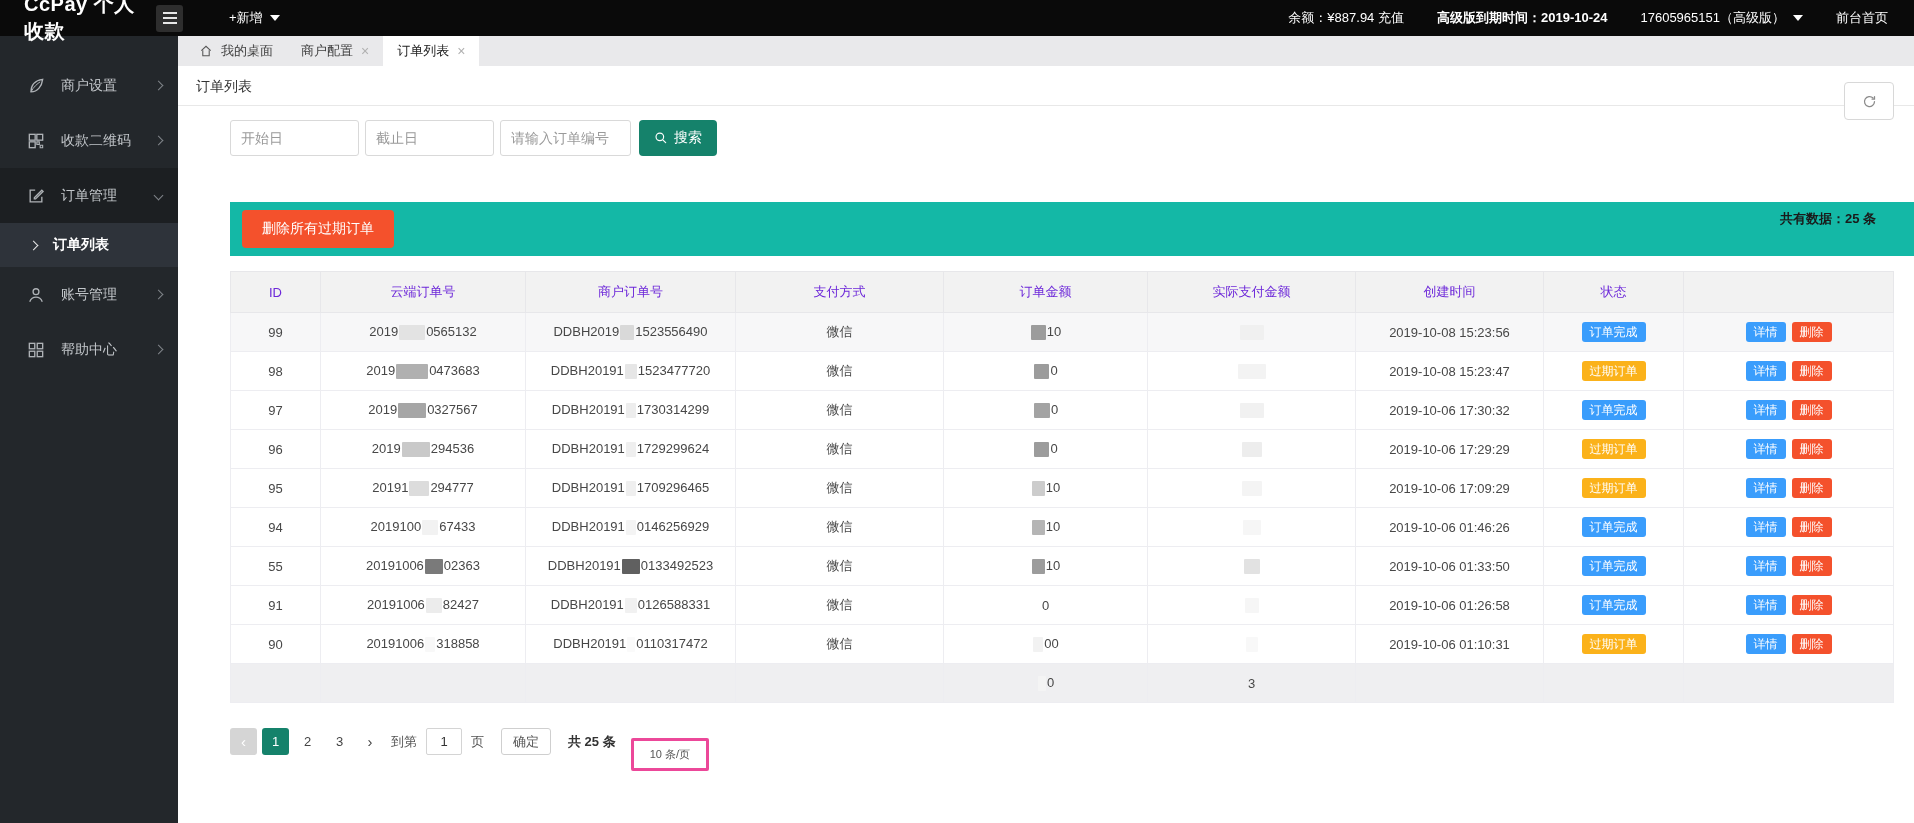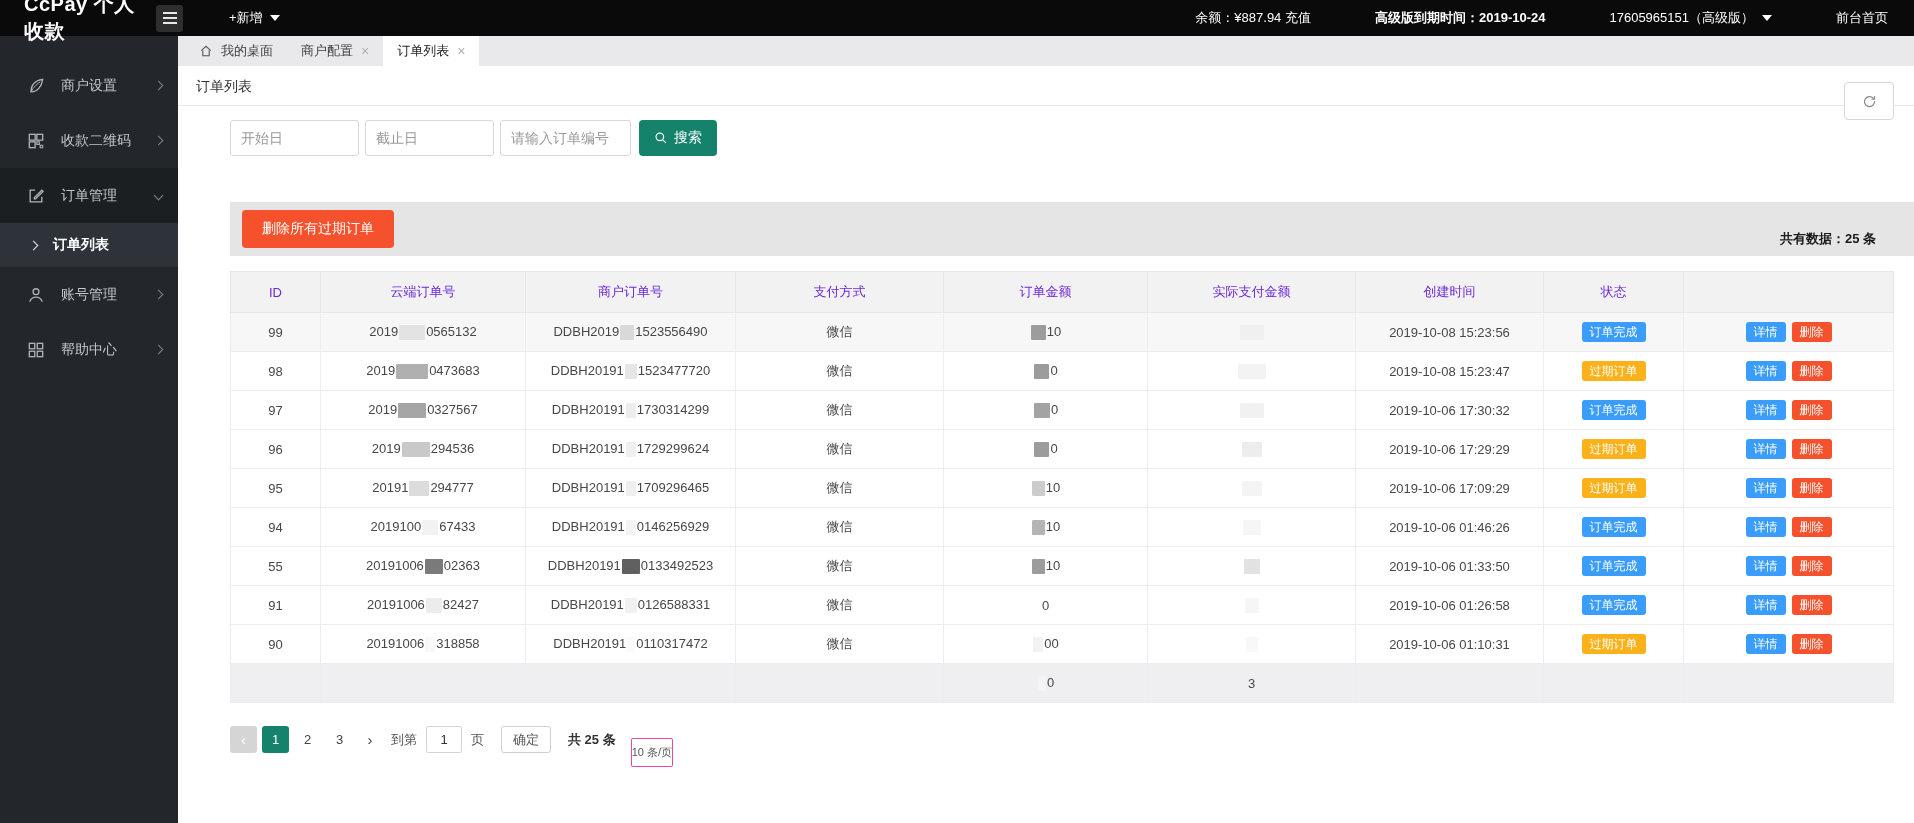--- a/index.html
+++ b/index.html
@@ -7,21 +7,21 @@
     font-family:"Liberation Sans","DejaVu Sans",sans-serif; font-size:14px; color:#333; }
 
   
   .topbar { height:36px; background:#0a0a0a; color:#fff; display:flex; align-items:center; position:relative; z-index:5; }
   .brand { padding-left:24px; width:152px; font-size:20px; font-weight:bold; letter-spacing:.5px; }
   .hamburger { width:27px; height:27px; background:#2e2e2e; border-radius:3px; margin-left:4px;
     display:flex; flex-direction:column; align-items:center; justify-content:center; gap:3px; cursor:pointer; }
   .hamburger i { display:block; width:14px; height:2px; background:#e8e8e8; }
   .new-btn { margin-left:46px; font-size:13px; color:#fff; display:flex; align-items:center; gap:7px; cursor:pointer; }
   .caret-down { width:0; height:0; border-left:5px solid transparent; border-right:5px solid transparent; border-top:6px solid #fff; }
-  .topbar-right { margin-left:auto; display:flex; align-items:center; gap:64px; padding-right:26px; font-size:13px; }
+  .topbar-right { margin-left:auto; display:flex; align-items:center; gap:33px; padding-right:26px; font-size:13px; }
   .tb-item { display:flex; align-items:center; gap:8px; cursor:pointer; }
   .tb-bold { font-weight:bold; }
 
   
   .sidebar { position:fixed; left:0; top:36px; bottom:0; width:178px; background:#23272b; z-index:4; padding-top:22px; }
   .side-item { height:55px; display:flex; align-items:center; padding:0 16px 0 26px; color:#c2c6ca; font-size:14px; cursor:pointer; }
   .side-item .mi { width:20px; height:20px; margin-right:15px; color:#aeb2b6; flex:0 0 auto; }
   .side-item .chev { margin-left:auto; }
   .side-item.open { background:#1c1f22; }
   .chev { width:7px; height:7px; border-right:1.5px solid #80848a; border-bottom:1.5px solid #80848a; display:inline-block; }
@@ -49,21 +49,21 @@
 
   .inner { padding:14px 20px 0 52px; }
   .form-row { display:flex; gap:6px; }
   .ipt { height:36px; width:129px; border:1px solid #d9d9d9; border-radius:3px; padding:0 10px; font-size:14px; color:#333;
     font-family:"Liberation Sans","DejaVu Sans",sans-serif; outline:none; }
   .ipt::placeholder { color:#9a9a9a; }
   .search-btn { height:36px; padding:0 15px; margin-left:2px; background:var(--accent); color:#fff; border:none; border-radius:4px;
     font-size:14px; display:flex; align-items:center; gap:6px; cursor:pointer; font-family:inherit; }
   .search-btn svg { width:14px; height:14px; }
 
-  .toolbar { margin-top:46px; margin-right:-20px; background:#e5e5e5; padding:8px 12px; display:flex; align-items:flex-end; }
+  .toolbar { margin-top:46px; margin-right:-20px; background:#14b8a6; padding:8px 12px; display:flex; align-items:flex-start; }
   .danger-btn { background:var(--danger); color:#fff; border:none; border-radius:4px; padding:10px 20px; font-size:14px; cursor:pointer; font-family:inherit; }
   .count { margin-left:auto; font-size:13px; font-weight:bold; color:#1a1a1a; padding-right:26px; }
 
   .table-wrap { margin-top:15px; }
   table { width:100%; border-collapse:collapse; table-layout:fixed; font-size:13px; color:#474747; }
   th { background:#f2f2f2; font-weight:normal; color:#6d28d9; height:41px; border:1px solid #e7e7ea; }
   td { height:39px; text-align:center; border:1px solid #ededf1; padding:0 4px; overflow:hidden; white-space:nowrap; }
   tr.shaded td { background:#f7f7f8; }
   tr.summary td { background:#efeff1; height:39px; }
   .mask { display:inline-block; vertical-align:middle; margin:0 1px; height:15px; border-radius:1px; }
@@ -76,22 +76,22 @@
 
   .pagination { margin-top:22px; display:flex; align-items:center; gap:5px; font-size:13px; color:#555; padding-bottom:30px; }
   .pg-prev { width:27px; height:27px; background:#d5d5d5; color:#fff; border-radius:3px; display:flex; align-items:center; justify-content:center; font-size:15px; cursor:default; }
   .pg-num { min-width:27px; height:27px; padding:0 5px; display:flex; align-items:center; justify-content:center; border-radius:3px; cursor:pointer; color:#444; }
   .pg-num.active { background:var(--accent); color:#fff; }
   .pg-next { width:24px; height:27px; display:flex; align-items:center; justify-content:center; font-size:15px; color:#444; cursor:pointer; }
   .pg-text { margin:0 4px; color:#555; }
   .goto-ipt { width:36px; height:27px; border:1px solid #d4d4d4; border-radius:2px; text-align:center; font-size:13px; color:#333; outline:none; font-family:inherit; }
   .confirm-btn { height:27px; margin-left:8px; border:1px solid #cfcfcf; background:#fff; border-radius:3px; padding:0 11px; color:#555; font-size:13px; cursor:pointer; font-family:inherit; }
   .total-label { margin-left:12px; font-weight:bold; color:#333; }
-  .page-size { position:relative; top:13px; margin-left:10px; border:1px solid #ec4899; background:#fff; border-radius:2px;
-    font-size:11px; color:#555; padding:6px 0; cursor:pointer; }
+  .page-size { position:relative; top:13px; margin-left:10px; border:3px solid #ec4899; background:#fff; border-radius:2px;
+    font-size:11px; color:#555; padding:6px 16px; cursor:pointer; }
 </style>
 </head>
 <body>
 
 <div class="topbar">
   <div class="brand">CcPay 个人收款</div>
   <div class="hamburger">
     <i></i>
       <i></i>
       <i></i>

